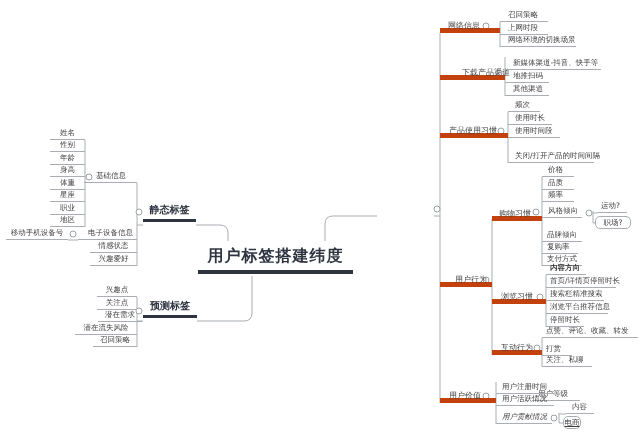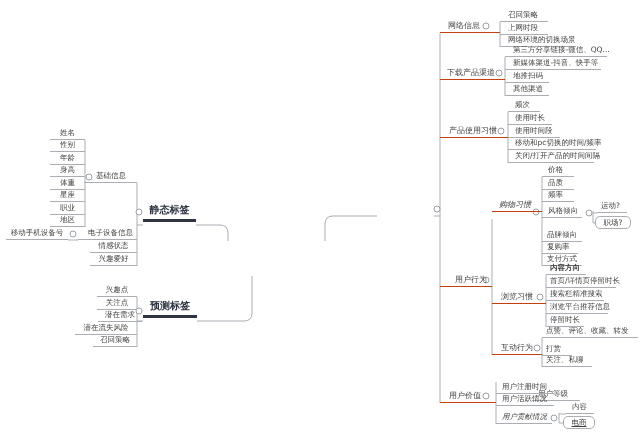--- a/index.html
+++ b/index.html
@@ -1,21 +1,21 @@
 <!DOCTYPE html>
 <html><head>
 <meta charset="utf-8">
 <style>
   html,body{margin:0;padding:0;background:#fff;}
   #canvas{position:relative;width:640px;height:443px;background:#fff;overflow:hidden;
           font-family:"DejaVu Sans","Liberation Sans",sans-serif;color:#3f3f3f;}
   #wires{position:absolute;left:0;top:0;width:640px;height:443px;}
   .node{position:absolute;white-space:nowrap;box-sizing:border-box;}
   .leaf{height:13px;line-height:12px;font-size:7.5px;border-bottom:1px solid #a9aeb4;}
-  .l1{height:14px;line-height:13px;font-size:8px;border-bottom:1px solid #c2410c;}
+  .l1{height:14px;line-height:13px;font-size:8px;border-bottom:5px solid #c2410c;}
   .ctr{text-align:center;}
   .main{height:20px;line-height:16px;font-size:10px;font-weight:bold;color:#2e3440;
         border-bottom:3px solid #2e3440;text-align:center;}
   .central{height:30px;line-height:24px;font-size:16px;font-weight:bold;color:#2e3440;
            border-bottom:4px solid #2e3440;text-align:center;letter-spacing:1px;}
   .boxed{height:13px;line-height:11px;font-size:7.5px;border:1px solid #a9aeb4;
          border-radius:5px;text-align:center;background:#fff;}
   svg .wire{stroke:#a9aeb4;stroke-width:1;fill:none;}
   svg .knob{stroke:#9aa0a6;stroke-width:1;fill:#fff;}
 </style>
@@ -63,20 +63,21 @@
     <circle class="knob" cx="501" cy="131" r="3"></circle>
     <circle class="knob" cx="486" cy="280" r="3"></circle>
     <circle class="knob" cx="536" cy="212" r="3"></circle>
     <circle class="knob" cx="589" cy="213" r="3"></circle>
     <circle class="knob" cx="540" cy="297" r="3"></circle>
     <circle class="knob" cx="537" cy="348" r="3"></circle>
     <circle class="knob" cx="486" cy="396" r="3"></circle>
     <circle class="knob" cx="554" cy="418" r="3"></circle>
   </svg>
 
+  <div class="node central" style="left:198px;top:244px;width:155px;">用户标签搭建纬度</div>
 
   <div class="node main" style="left:143px;top:202px;width:53px;">静态标签</div>
   <div class="node leaf" style="left:84px;top:170px;width:53px;padding-left:12px;">基础信息</div>
   <div class="node leaf ctr" style="left:50px;top:127px;width:35px;">姓名</div>
   <div class="node leaf ctr" style="left:50px;top:139px;width:35px;">性别</div>
   <div class="node leaf ctr" style="left:50px;top:152px;width:35px;">年龄</div>
   <div class="node leaf ctr" style="left:50px;top:164px;width:35px;">身高</div>
   <div class="node leaf ctr" style="left:50px;top:177px;width:35px;">体重</div>
   <div class="node leaf ctr" style="left:50px;top:189px;width:35px;">星座</div>
   <div class="node leaf ctr" style="left:50px;top:202px;width:35px;">职业</div>
@@ -92,36 +93,34 @@
   <div class="node leaf ctr" style="left:98px;top:309px;width:44px;">潜在需求</div>
   <div class="node leaf ctr" style="left:75px;top:322px;width:62px;">潜在流失风险</div>
   <div class="node leaf ctr" style="left:93px;top:334px;width:44px;">召回策略</div>
 
 
   <div class="node l1" style="left:440px;top:19px;width:60px;padding-left:8px;">网络信息</div>
   <div class="node leaf" style="left:500px;top:9px;width:48px;padding-left:8px;">召回策略</div>
   <div class="node leaf" style="left:500px;top:22px;width:48px;padding-left:8px;">上网时段</div>
   <div class="node leaf" style="left:500px;top:34px;width:76px;padding-left:8px;">网络环境的切换场景</div>
 
-  <div class="node l1" style="left:440px;top:66px;width:65px;padding-left:7px;">下载产品渠道</div>
-  <div class="node leaf" style="left:505px;top:44px;width:102px;padding-left:8px;">第三方分享链接-微信、QQ...</div>
+  <div class="node l1" style="left:440px;top:66px;width:65px;padding-left:22px;">下载产品渠道</div>
   <div class="node leaf" style="left:505px;top:57px;width:96px;padding-left:8px;">新媒体渠道-抖音、快手等</div>
   <div class="node leaf" style="left:505px;top:70px;width:44px;padding-left:8px;">地推扫码</div>
   <div class="node leaf" style="left:505px;top:83px;width:44px;padding-left:8px;">其他渠道</div>
 
   <div class="node l1" style="left:440px;top:124px;width:68px;padding-left:9px;">产品使用习惯</div>
   <div class="node leaf" style="left:508px;top:99px;width:32px;padding-left:7px;">频次</div>
   <div class="node leaf" style="left:508px;top:112px;width:44px;padding-left:7px;">使用时长</div>
   <div class="node leaf" style="left:508px;top:125px;width:52px;padding-left:7px;">使用时间段</div>
-  <div class="node leaf" style="left:508px;top:137px;width:88px;padding-left:7px;">移动和pc切换的时间/频率</div>
   <div class="node leaf" style="left:508px;top:150px;width:86px;padding-left:7px;">关闭/打开产品的时间间隔</div>
 
   <div class="node l1" style="left:440px;top:273px;width:52px;padding-left:15px;">用户行为</div>
 
-  <div class="node l1" style="left:492px;top:198px;width:50px;padding-left:7px;font-style:italic;">购物习惯</div>
+  <div class="node l1" style="left:492px;top:207px;width:50px;padding-left:7px;">购物习惯</div>
   <div class="node leaf" style="left:542px;top:164px;width:32px;padding-left:6px;">价格</div>
   <div class="node leaf" style="left:542px;top:177px;width:32px;padding-left:6px;">品质</div>
   <div class="node leaf" style="left:542px;top:189px;width:32px;padding-left:6px;">频率</div>
   <div class="node leaf" style="left:542px;top:205px;width:40px;padding-left:6px;">风格倾向</div>
   <div class="node leaf" style="left:597px;top:200px;width:30px;padding-left:4px;">运动?</div>
   <div class="node boxed" style="left:595px;top:216px;width:36px;">职场?</div>
   <div class="node leaf" style="left:542px;top:229px;width:40px;padding-left:5px;">品牌倾向</div>
   <div class="node leaf" style="left:542px;top:241px;width:36px;padding-left:5px;">复购率</div>
   <div class="node leaf" style="left:542px;top:253px;width:40px;padding-left:5px;">支付方式</div>
 
@@ -136,15 +135,15 @@
   <div class="node leaf" style="left:542px;top:325px;width:96px;padding-left:4px;">点赞、评论、收藏、转发</div>
   <div class="node leaf" style="left:542px;top:343px;width:30px;padding-left:4px;">打赏</div>
   <div class="node leaf" style="left:542px;top:354px;width:50px;padding-left:4px;">关注、私聊</div>
 
   <div class="node l1" style="left:440px;top:389px;width:56px;padding-left:9px;">用户价值</div>
   <div class="node leaf" style="left:496px;top:388px;width:48px;padding-left:6px;margin-left:36px;">用户等级</div>
   <div class="node leaf" style="left:496px;top:381px;width:58px;padding-left:6px;">用户注册时间</div>
   <div class="node leaf" style="left:496px;top:393px;width:58px;padding-left:6px;">用户活跃情况</div>
   <div class="node leaf" style="left:496px;top:411px;width:56px;padding-left:6px;font-style:italic;">用户贡献情况</div>
   <div class="node leaf" style="left:566px;top:401px;width:28px;padding-left:6px;">内容</div>
-  <div class="node boxed" style="left:563px;top:416px;width:32px;text-decoration:underline;">电商</div>
+  <div class="node boxed" style="left:563px;top:416px;width:18px;text-decoration:underline;">电商</div>
 
 </div>
 
 </body></html>

